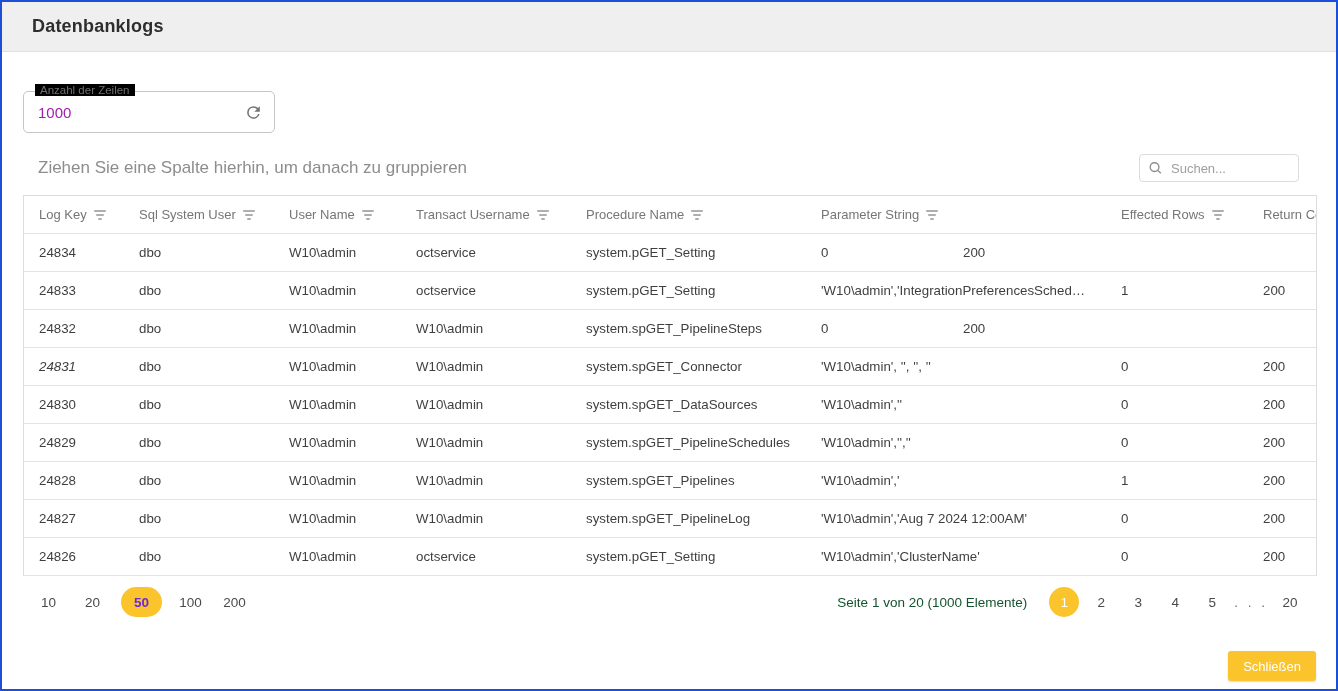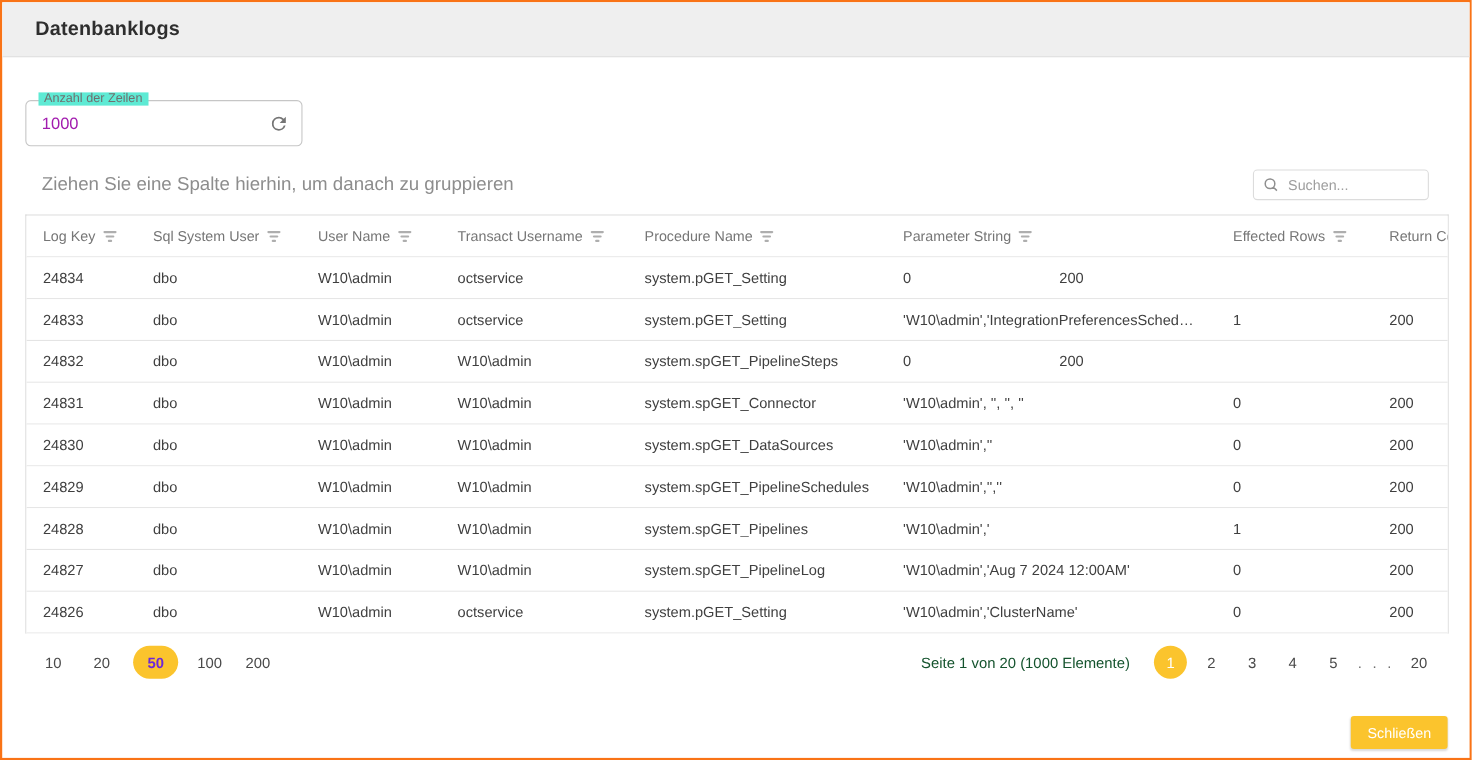--- a/index.html
+++ b/index.html
@@ -1,22 +1,22 @@
 <!DOCTYPE html>
 <html style="--accent: #FBC42D;"><head>
 <meta charset="utf-8">
 <style>
   html,body{margin:0;padding:0;background:#fff;font-family:"Liberation Sans","DejaVu Sans",sans-serif;}
-  .window{position:relative;width:1338px;height:691px;box-sizing:border-box;border:2px solid #f97316;background:#fff;overflow:hidden;}
+  .window{position:relative;width:1338px;height:691px;box-sizing:border-box;border:2px solid #1d4ed8;background:#fff;overflow:hidden;}
   .titlebar{height:50px;background:#efefef;border-bottom:1px solid #e0e0e0;display:flex;align-items:center;padding-left:30px;box-sizing:border-box;}
   .title{font-size:18px;font-weight:600;color:#2e2e2e;letter-spacing:.2px;}
   .content{position:relative;padding:0 21px;}
   
   .rows-input{position:relative;margin-top:39px;width:252px;height:42px;border:1px solid #c6c6c6;border-radius:5px;box-sizing:border-box;background:#fff;}
-  .rows-input label{position:absolute;top:-8px;left:11px;background:#5eead4;padding:0 5px;font-size:11.5px;color:#6f6f6f;}
+  .rows-input label{position:absolute;top:-8px;left:11px;background:#000000;padding:0 5px;font-size:11.5px;color:#6f6f6f;}
   .rows-input input{border:none;outline:none;background:transparent;width:100%;height:100%;box-sizing:border-box;padding:0 44px 0 14px;font-size:15px;color:#a21caf;font-family:inherit;}
   .refresh-btn{position:absolute;right:10px;top:50%;transform:translateY(-50%);width:22px;height:22px;display:flex;align-items:center;justify-content:center;cursor:pointer;border:none;background:transparent;padding:0;}
   
   .hint-row{display:flex;align-items:center;justify-content:space-between;margin-top:21px;}
   .group-hint{font-size:17px;color:#8d8d8d;padding-left:15px;}
   .search-box{position:relative;width:160px;height:28px;margin-right:16px;}
   .search-box input{width:100%;height:100%;box-sizing:border-box;border:1px solid #dcdcdc;border-radius:4px;padding:0 8px 0 31px;font-size:13px;color:#555;outline:none;font-family:inherit;}
   .search-box input::placeholder{color:#9e9e9e;}
   .search-icon{position:absolute;left:9px;top:50%;transform:translateY(-50%);display:flex;}
   
@@ -164,21 +164,21 @@
           <div class="tr">
             <div class="td" style="width: 100px;">24832</div>
             <div class="td" style="width: 150px;">dbo</div>
             <div class="td" style="width: 127px;">W10\admin</div>
             <div class="td" style="width: 170px;">W10\admin</div>
             <div class="td" style="width: 235px;">system.spGET_PipelineSteps</div>
             <div class="td" style="width: 142px;">0</div>
             <div class="td" style="width: 140px;">200</div>
           </div>
           <div class="tr">
-            <div class="td" style="width: 100px;">24831</div>
+            <div class="td" style="width: 100px; font-style: italic;">24831</div>
             <div class="td" style="width: 150px;">dbo</div>
             <div class="td" style="width: 127px;">W10\admin</div>
             <div class="td" style="width: 170px;">W10\admin</div>
             <div class="td" style="width: 235px;">system.spGET_Connector</div>
             <div class="td" style="width: 300px;">'W10\admin', '', '', ''</div>
             <div class="td" style="width: 142px;">0</div>
             <div class="td" style="width: 140px;">200</div>
           </div>
           <div class="tr">
             <div class="td" style="width: 100px;">24830</div>

